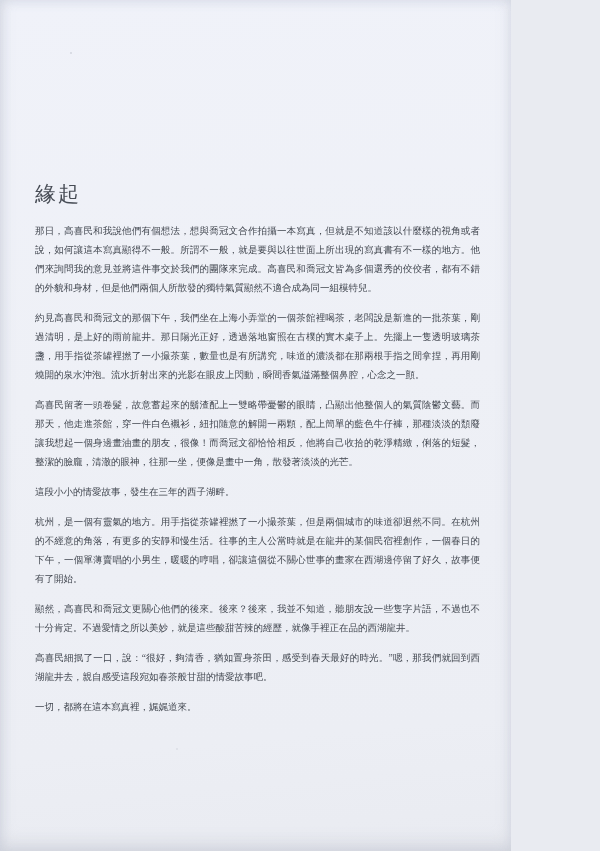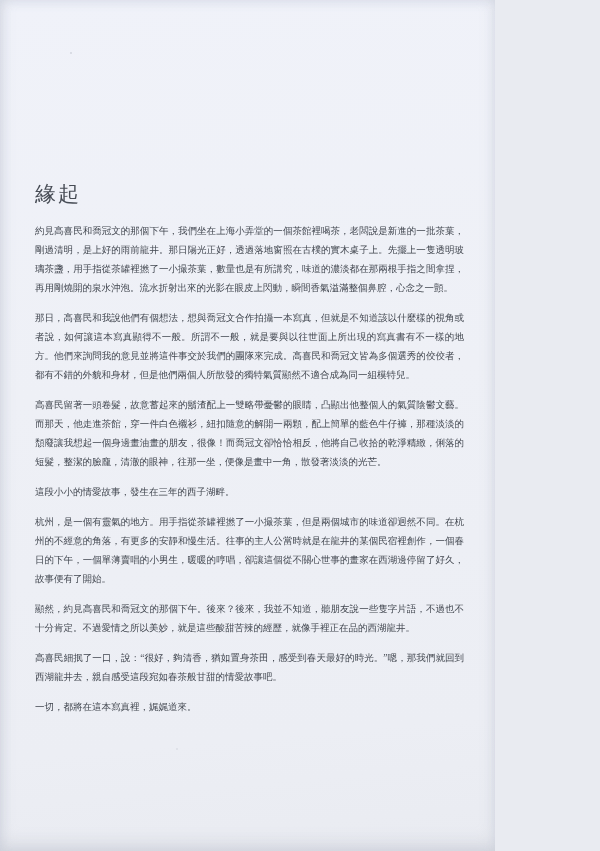--- a/index.html
+++ b/index.html
@@ -12,20 +12,21 @@
     width: 495px;
     height: 851px;
     overflow: hidden;
     background: linear-gradient(175deg, #f0f2f9 0%, #eef0f6 45%, #eceef4 85%, #e9ebf1 100%);
     box-shadow:
       inset 0 -8px 16px rgba(148, 153, 170, 0.22),
       inset 3px 0 10px rgba(160, 165, 182, 0.10),
       inset 0 4px 10px rgba(210, 214, 228, 0.35);
     font-family: "Liberation Serif", "DejaVu Serif", serif;
     color: #3e434c;
+    padding-left: 16px;
   }
   .content {
     position: absolute;
     left: 35px;
     right: 31px;
     top: 182px;
   }
   .doc-title {
     font-size: 21px;
     font-weight: normal;
@@ -56,23 +57,23 @@
 
 <div class="scan-page">
 
   <span class="scan-speck speck-a"></span>
   <span class="scan-speck speck-b"></span>
   <span class="scan-speck speck-c"></span>
 
   <div class="content">
     <h1 class="doc-title">緣起</h1>
 
+    <p class="doc-paragraph">那日，高喜民和我說他們有個想法，想與喬冠文合作拍攝一本寫真，但就是不知道該以什麼樣的視角或者說，如何讓這本寫真顯得不一般。所謂不一般，就是要與以往世面上所出現的寫真書有不一樣的地方。他們來詢問我的意見並將這件事交於我們的團隊來完成。高喜民和喬冠文皆為多個選秀的佼佼者，都有不錯的外貌和身材，但是他們兩個人所散發的獨特氣質顯然不適合成為同一組模特兒。</p>
     <p class="doc-paragraph">約見高喜民和喬冠文的那個下午，我們坐在上海小弄堂的一個茶館裡喝茶，老闆說是新進的一批茶葉，剛過清明，是上好的雨前龍井。那日陽光正好，透過落地窗照在古樸的實木桌子上。先擺上一隻透明玻璃茶盞，用手指從茶罐裡撚了一小撮茶葉，數量也是有所講究，味道的濃淡都在那兩根手指之間拿捏，再用剛燒開的泉水沖泡。流水折射出來的光影在眼皮上閃動，瞬間香氣溢滿整個鼻腔，心念之一顫。</p>
-    <p class="doc-paragraph">那日，高喜民和我說他們有個想法，想與喬冠文合作拍攝一本寫真，但就是不知道該以什麼樣的視角或者說，如何讓這本寫真顯得不一般。所謂不一般，就是要與以往世面上所出現的寫真書有不一樣的地方。他們來詢問我的意見並將這件事交於我們的團隊來完成。高喜民和喬冠文皆為多個選秀的佼佼者，都有不錯的外貌和身材，但是他們兩個人所散發的獨特氣質顯然不適合成為同一組模特兒。</p>
     <p class="doc-paragraph">高喜民留著一頭卷髮，故意蓄起來的鬍渣配上一雙略帶憂鬱的眼睛，凸顯出他整個人的氣質陰鬱文藝。而那天，他走進茶館，穿一件白色襯衫，紐扣隨意的解開一兩顆，配上簡單的藍色牛仔褲，那種淡淡的頹廢讓我想起一個身邊畫油畫的朋友，很像！而喬冠文卻恰恰相反，他將自己收拾的乾淨精緻，俐落的短髮，整潔的臉龐，清澈的眼神，往那一坐，便像是畫中一角，散發著淡淡的光芒。</p>
     <p class="doc-paragraph">這段小小的情愛故事，發生在三年的西子湖畔。</p>
     <p class="doc-paragraph">杭州，是一個有靈氣的地方。用手指從茶罐裡撚了一小撮茶葉，但是兩個城市的味道卻迥然不同。在杭州的不經意的角落，有更多的安靜和慢生活。往事的主人公當時就是在龍井的某個民宿裡創作，一個春日的下午，一個單薄賣唱的小男生，暖暖的哼唱，卻讓這個從不關心世事的畫家在西湖邊停留了好久，故事便有了開始。</p>
-    <p class="doc-paragraph">顯然，約見高喜民和喬冠文的那個下午。後來？後來，我並不知道，聽朋友說一些隻字片語，不過也不十分肯定。不過愛情之所以美妙，就是這些酸甜苦辣的經歷，就像手裡正在品的西湖龍井。</p>
+    <p class="doc-paragraph">顯然，高喜民和喬冠文更關心他們的後來。後來？後來，我並不知道，聽朋友說一些隻字片語，不過也不十分肯定。不過愛情之所以美妙，就是這些酸甜苦辣的經歷，就像手裡正在品的西湖龍井。</p>
     <p class="doc-paragraph">高喜民細抿了一口，說：“很好，夠清香，猶如置身茶田，感受到春天最好的時光。”嗯，那我們就回到西湖龍井去，親自感受這段宛如春茶般甘甜的情愛故事吧。</p>
     <p class="doc-paragraph">一切，都將在這本寫真裡，娓娓道來。</p>
   </div>
 
 </div>
 
 </body></html>

